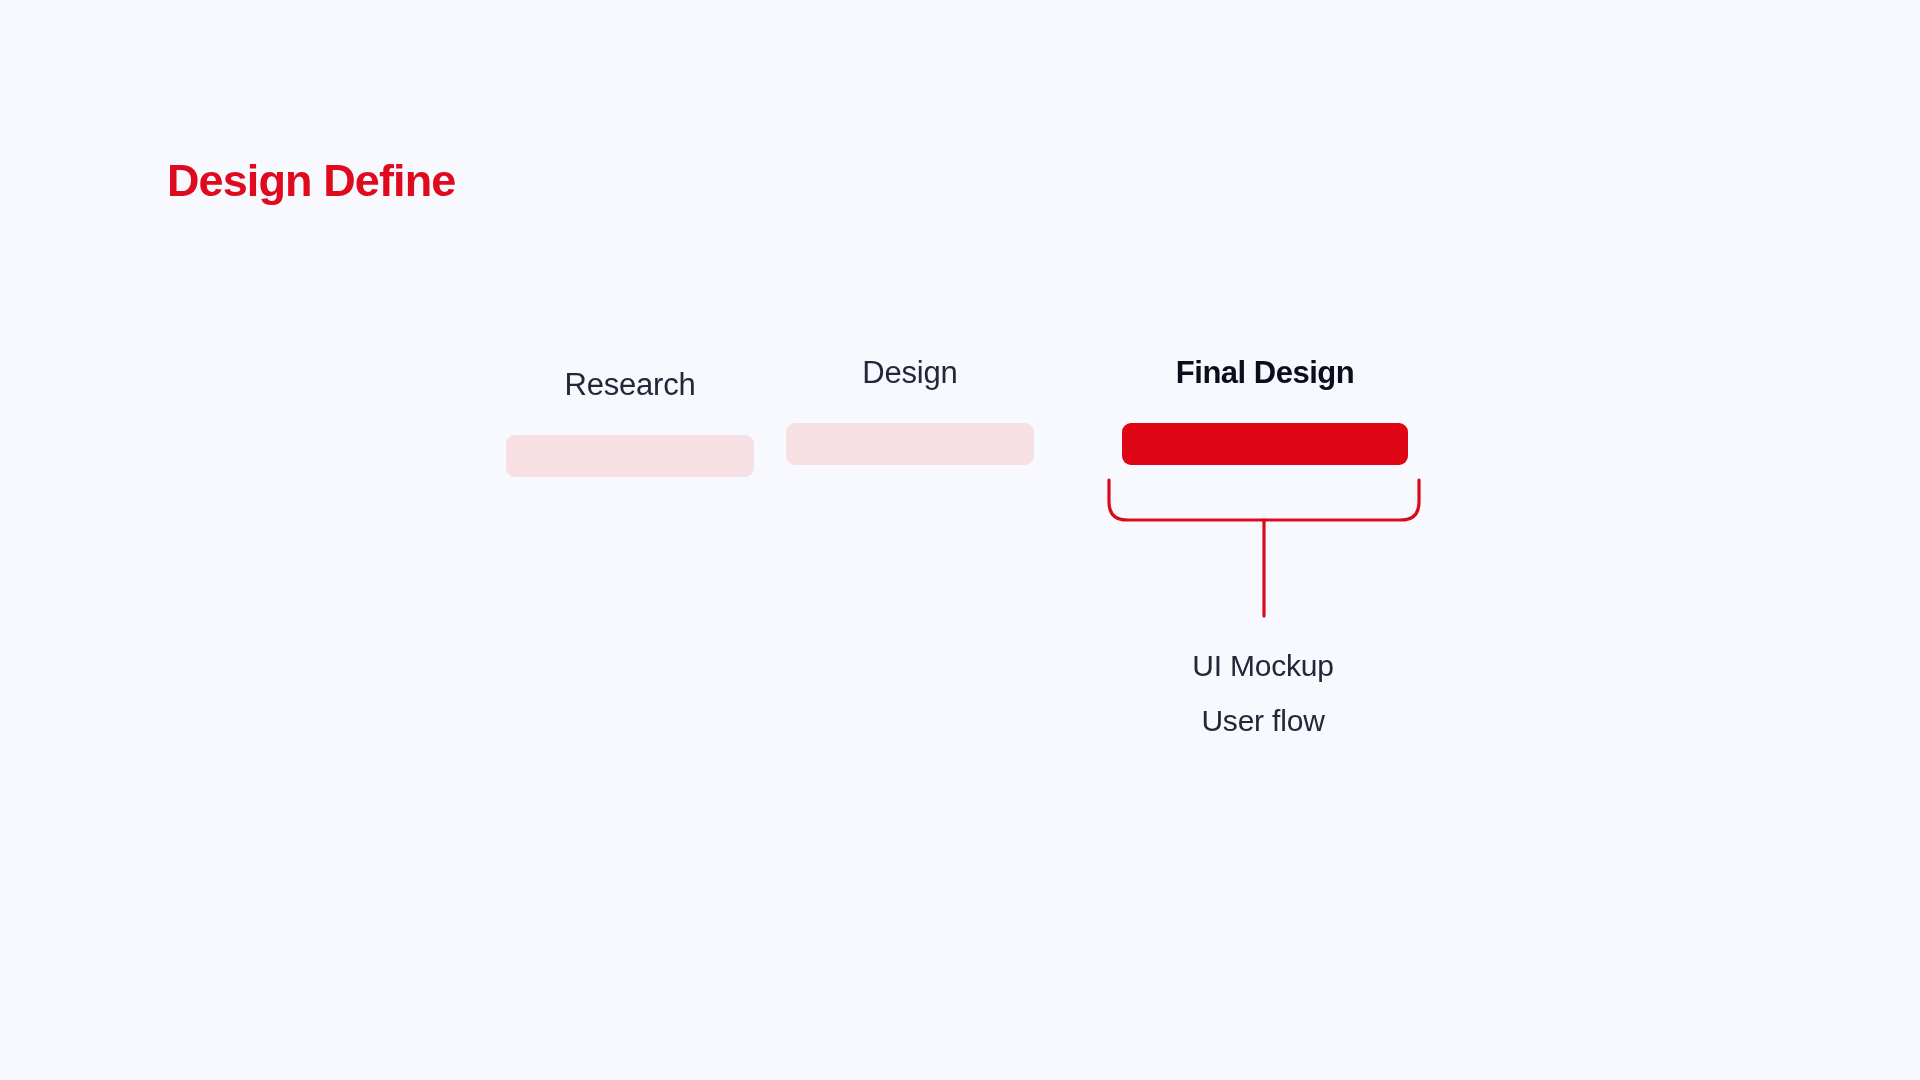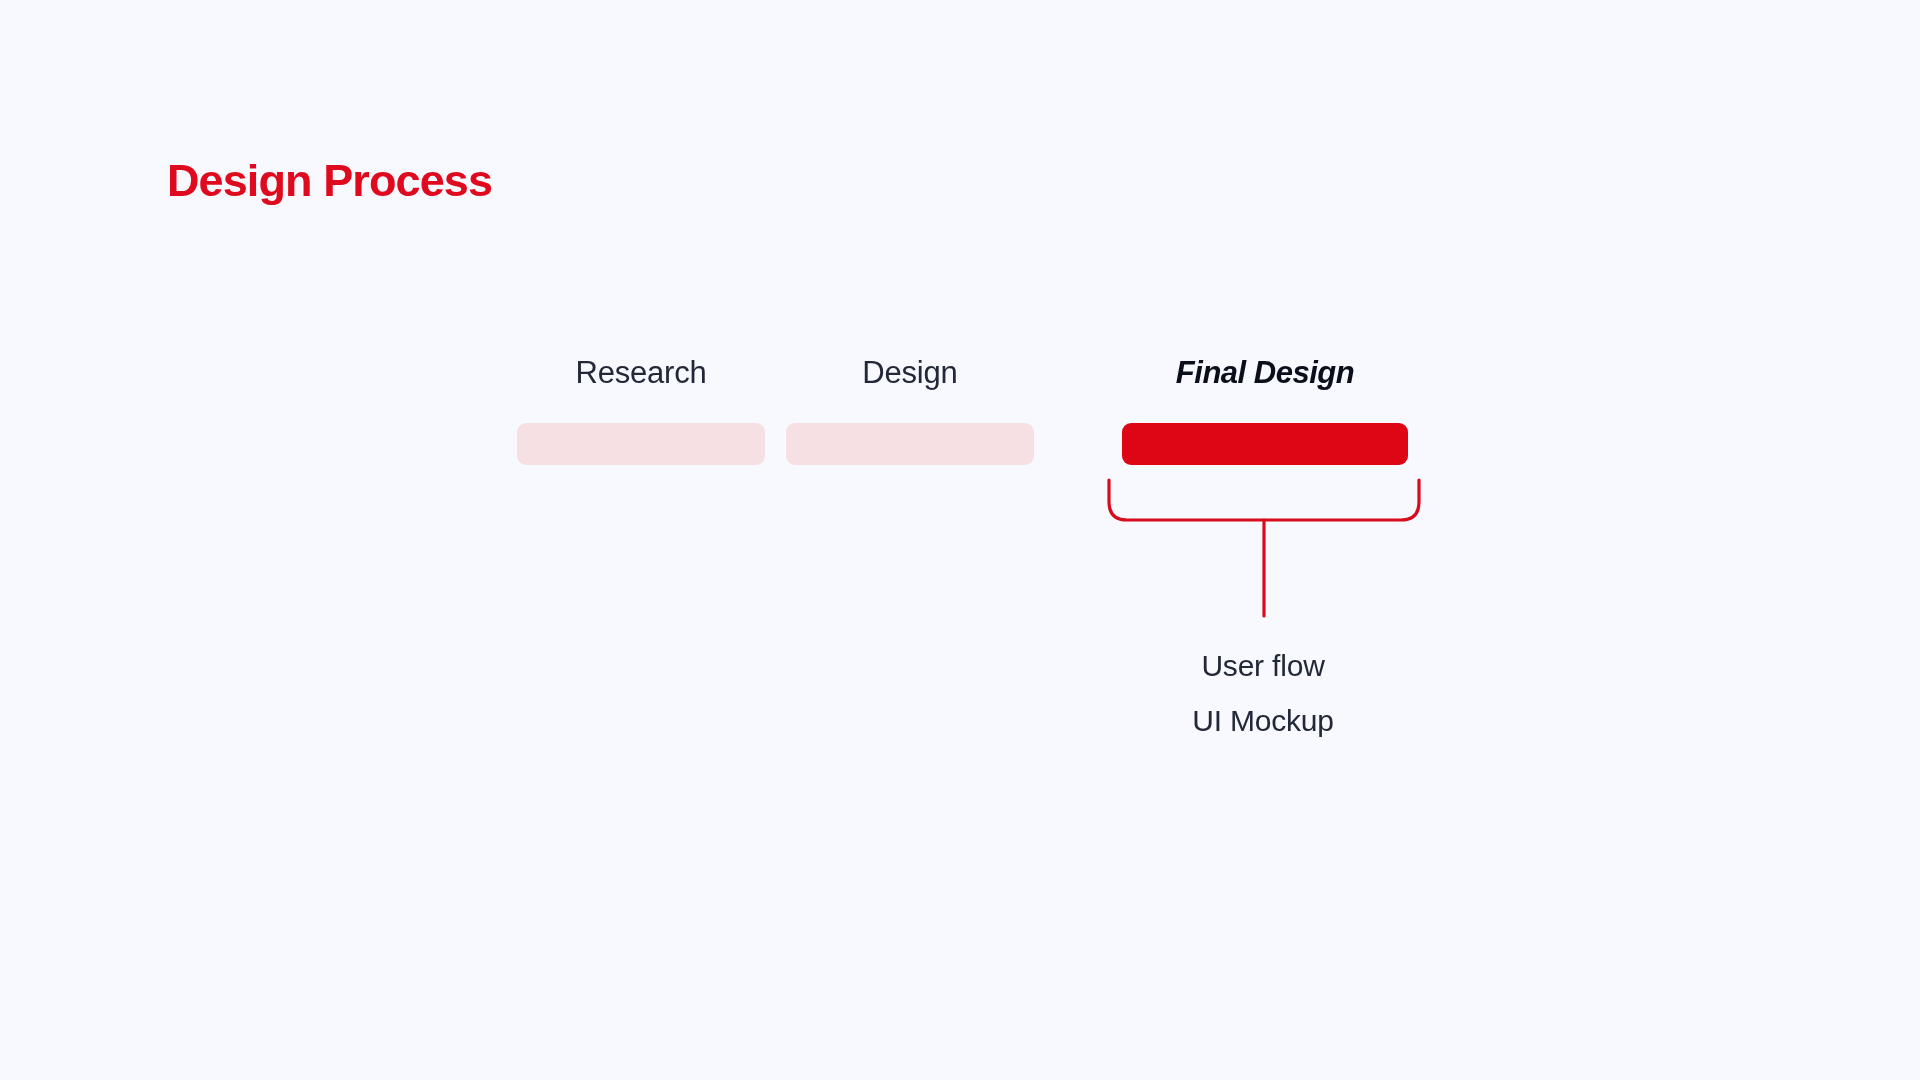--- a/index.html
+++ b/index.html
@@ -62,21 +62,20 @@
     line-height: 41px;
     letter-spacing: -0.2px;
     color: #232838;
     white-space: nowrap;
   }
 
   .stage-label.is-active {
     font-weight: 700;
     color: #0b0f1c;
     letter-spacing: -0.5px;
-    font-style: italic;
   }
 
   .stage-bar {
     position: absolute;
     top: 71px;
     left: 0;
     width: 100%;
     height: 42px;
     border-radius: 9px;
     background: #f7e0e4;
@@ -118,25 +117,25 @@
     letter-spacing: -0.2px;
     color: #232838;
     white-space: nowrap;
   }
 </style>
 </head>
 <body>
 
 <div id="canvas">
 
-  <h1 class="page-title">Design Process</h1>
+  <h1 class="page-title">Design Define</h1>
 
   <div class="stage-track">
 
-    <div class="stage" style="left: 14px; width: 248px;">
+    <div class="stage" style="left: 3px; width: 248px; margin-top: 12px;">
       <div class="stage-label">Research</div>
       <div class="stage-bar"></div>
     </div>
 
     <div class="stage" style="left: 283px; width: 248px;">
       <div class="stage-label">Design</div>
       <div class="stage-bar"></div>
     </div>
 
     <div class="stage" style="left: 619px; width: 286px;">
@@ -147,17 +146,17 @@
   </div>
 
   <div class="connector">
     <svg viewBox="0 0 320 145" xmlns="http://www.w3.org/2000/svg">
       <path d="M 5 0 L 5 22 Q 5 40 23 40 L 297 40 Q 315 40 315 22 L 315 0" fill="none" stroke="#d80c1d" stroke-width="3.2" stroke-linecap="round" stroke-linejoin="round"></path>
       <path d="M 160 40 L 160 136" fill="none" stroke="#d80c1d" stroke-width="3.2" stroke-linecap="round"></path>
     </svg>
   </div>
 
   <div class="deliverables">
+    <div class="deliverable-item">UI Mockup</div>
     <div class="deliverable-item">User flow</div>
-    <div class="deliverable-item">UI Mockup</div>
   </div>
 
 </div>
 
 </body></html>

